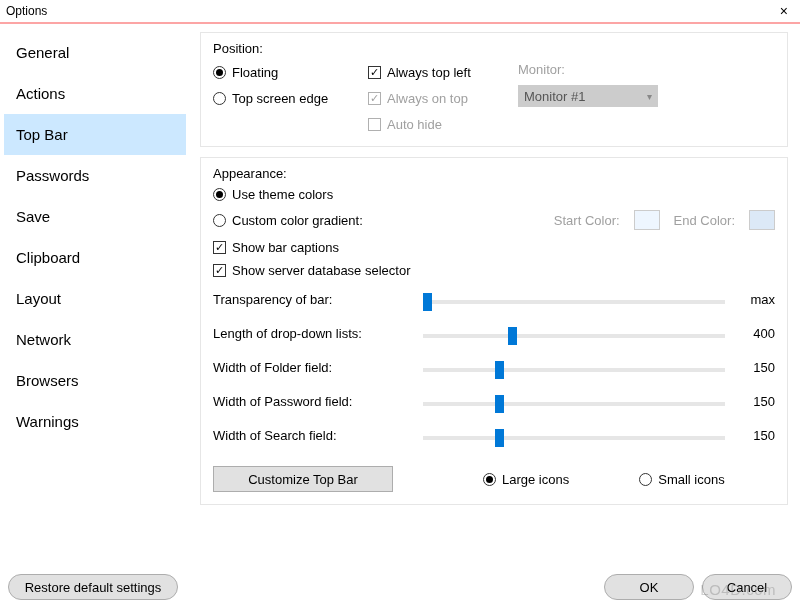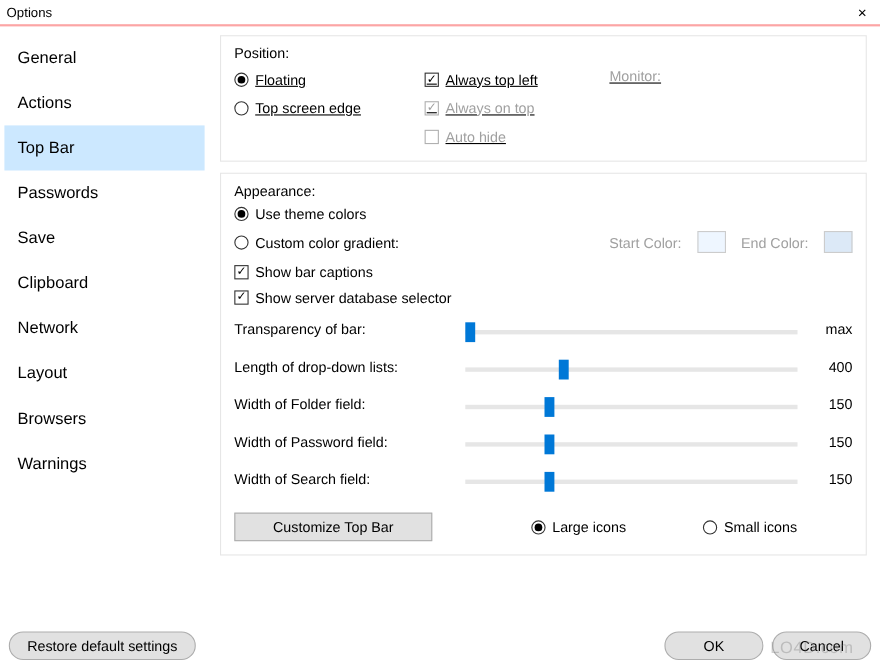--- a/index.html
+++ b/index.html
@@ -48,22 +48,20 @@
 .group {
   border: 1px solid #e6e6e6;
   padding: 8px 12px 12px 12px;
 }
 .group-title {
   font-size: 13px;
   margin-bottom: 6px;
 }
 .pos-grid {
   display: flex;
-  gap: 18px;
-  text-decoration: underline;
 }
 .pos-col { display: flex; flex-direction: column; gap: 6px; }
 .pos-col.c1 { width: 155px; }
 .pos-col.c2 { width: 150px; }
 .pos-col.c3 { flex: 1; }
 .ctrl {
   display: flex;
   align-items: center;
   gap: 6px;
   font-size: 13px;
@@ -176,22 +174,22 @@
 </div>
 
 <div class="body">
   <div class="sidebar">
     <div class="sidebar-item"><span>General</span></div>
     <div class="sidebar-item"><span>Actions</span></div>
     <div class="sidebar-item selected"><span>Top Bar</span></div>
     <div class="sidebar-item"><span>Passwords</span></div>
     <div class="sidebar-item"><span>Save</span></div>
     <div class="sidebar-item"><span>Clipboard</span></div>
+    <div class="sidebar-item"><span>Layout</span></div>
     <div class="sidebar-item"><span>Network</span></div>
-    <div class="sidebar-item"><span>Layout</span></div>
     <div class="sidebar-item"><span>Browsers</span></div>
     <div class="sidebar-item"><span>Warnings</span></div>
   </div>
 
   <div class="content">
 
     <div class="group">
       <div class="group-title">Position:</div>
       <div class="pos-grid">
         <div class="pos-col c1">
@@ -213,20 +211,24 @@
               <span class="check checked"></span>
               <span>Always on top</span>
             </div>
           <div class="ctrl disabled">
               <span class="check"></span>
               <span>Auto hide</span>
             </div>
         </div>
         <div class="pos-col c3">
           <div class="monitor-label">Monitor:</div>
+          <div class="dropdown">
+            <span>Monitor #1</span>
+            <span class="chev">▾</span>
+          </div>
         </div>
       </div>
     </div>
 
     <div class="group">
       <div class="group-title">Appearance:</div>
 
       <div class="appearance-row">
         <span class="radio checked"></span>
         <span>Use theme colors</span>

